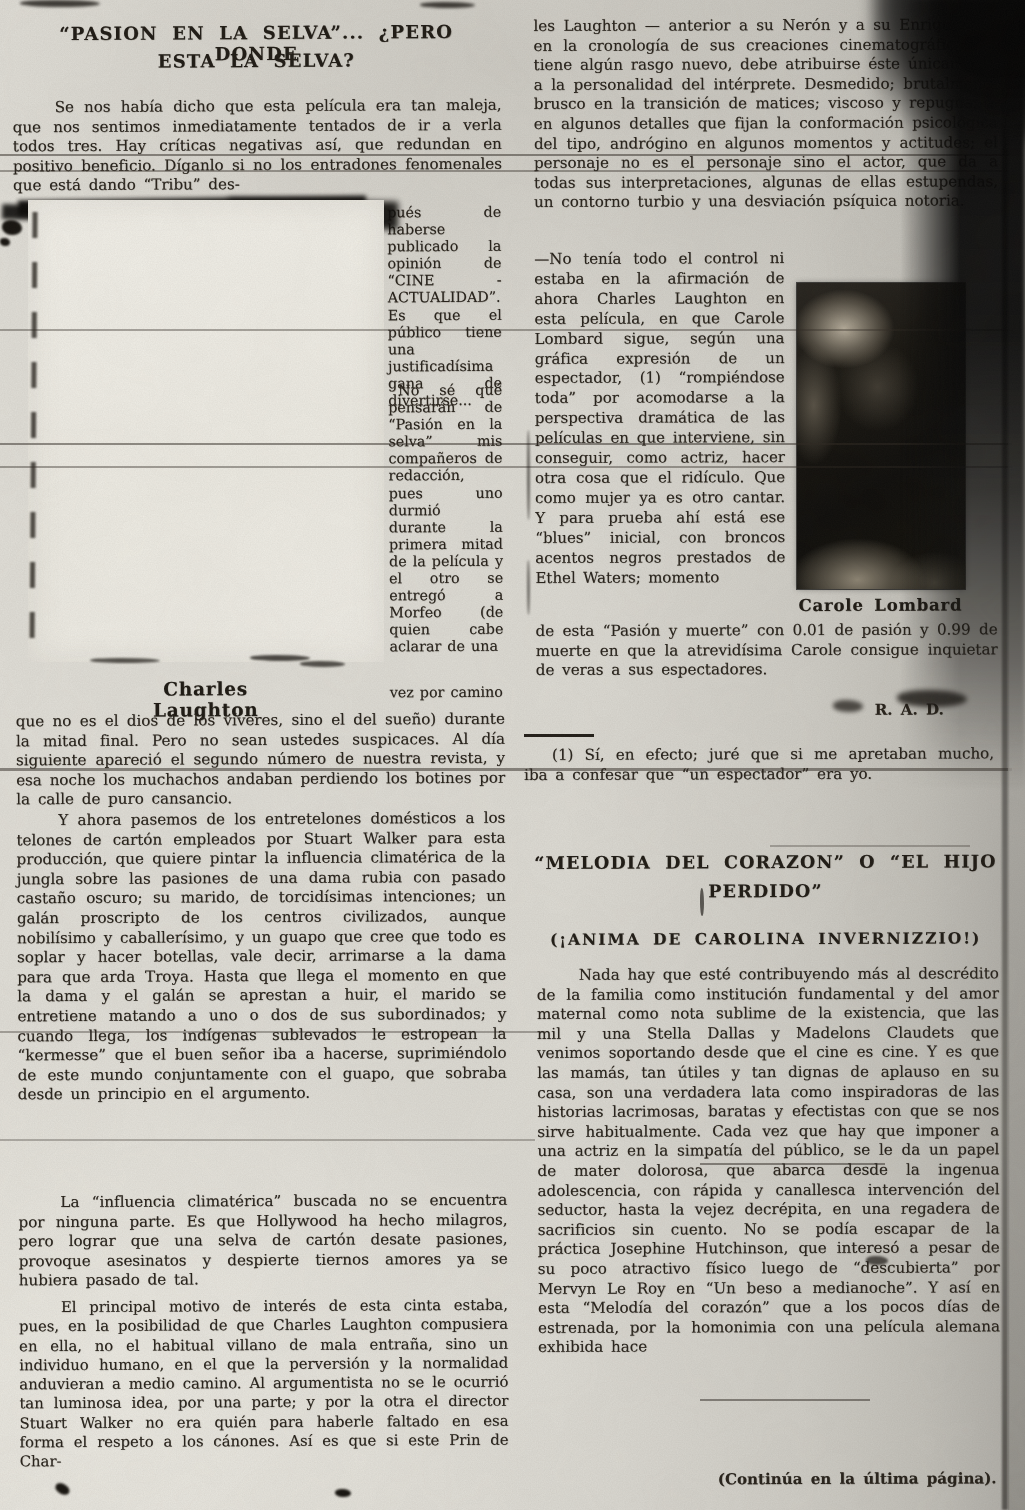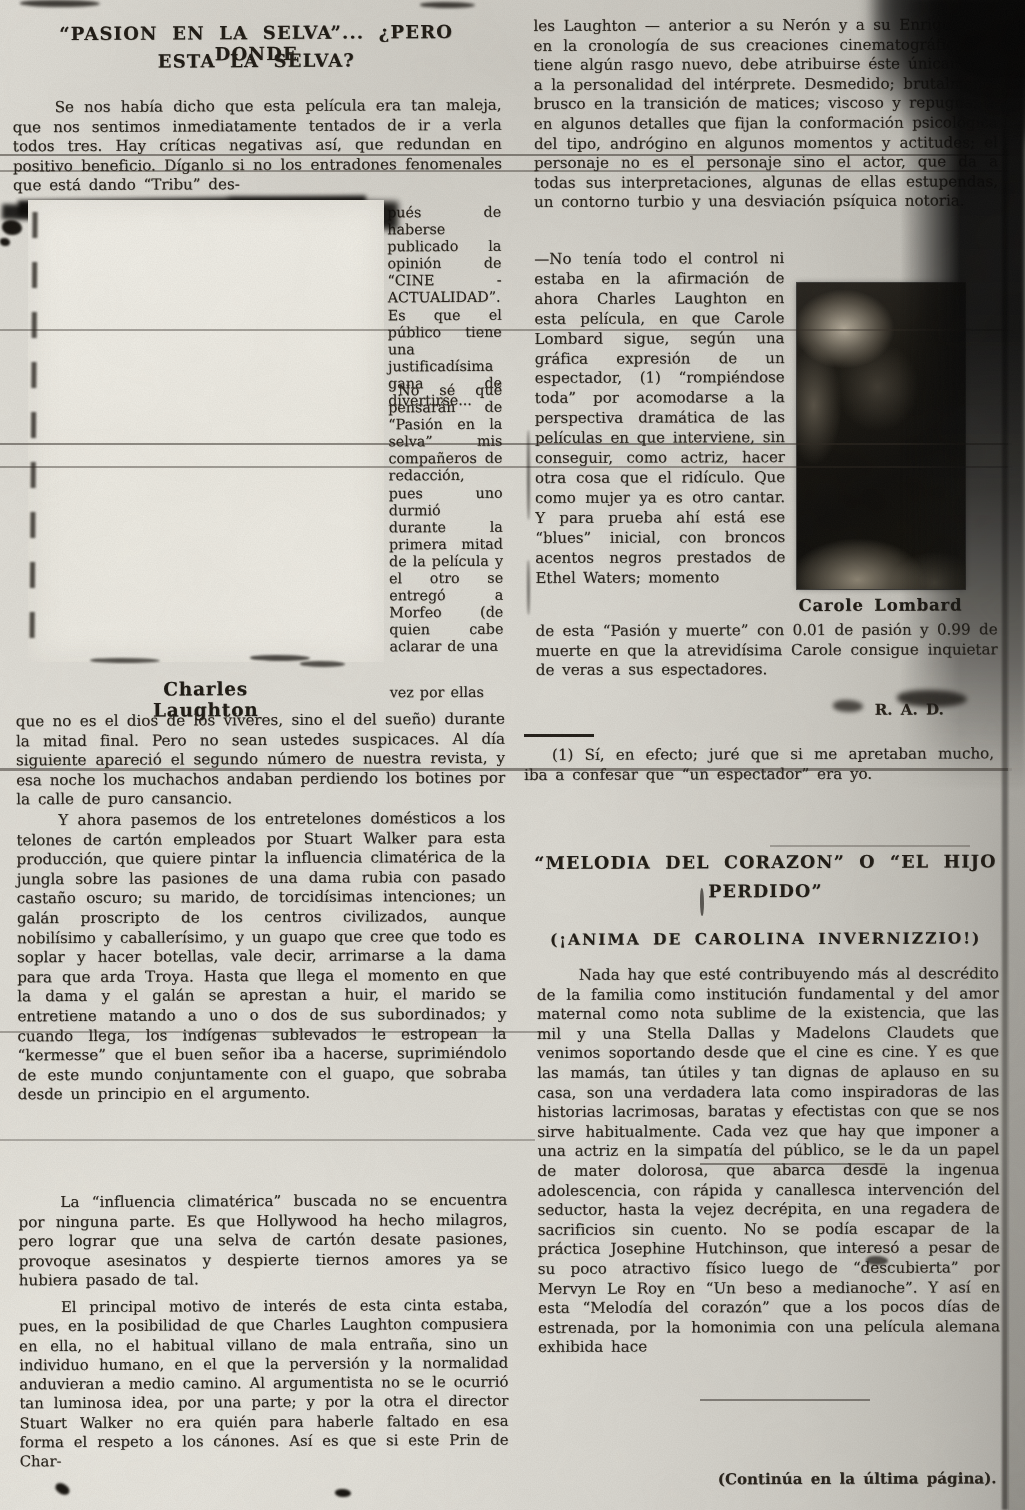--- a/index.html
+++ b/index.html
@@ -78,21 +78,21 @@
   <div class="tilt" style="position:absolute;left:0;top:0;width:525px;height:1510px;">
     <div class="txt headline c" style="left:16px;top:22px;width:488px;">“PASION EN LA SELVA”... ¿PERO DONDE</div>
     <div class="txt headline c" style="left:16px;top:50px;width:488px;">ESTA LA SELVA?</div>
 
     <div class="txt body15 ind" style="left:16px;top:97px;width:489px;">Se nos había dicho que esta película era tan maleja, que nos sentimos inmediatamente tentados de ir a verla todos tres. Hay críticas negativas así, que redundan en positivo beneficio. Díganlo si no los entradones fenomenales que está dando “Tribu” des-</div>
 
     <div class="txt narrowL" style="left:390px;top:205px;width:114px;">pués de haberse publicado la opinión de “CINE - ACTUALIDAD”. Es que el público tiene una justificadísima gana de divertirse...</div>
     <div class="txt narrowL" style="left:390px;top:383px;width:114px;text-indent:10px;">No sé qué pensarán de “Pasión en la selva” mis compañeros de redacción, pues uno durmió durante la primera mitad de la película y el otro se entregó a Morfeo (de quien cabe aclarar de una</div>
 
     <div class="txt caption c" style="left:106px;top:678px;width:200px;font-size:18.5px;">Charles Laughton</div>
-    <div class="txt narrowL" style="left:390px;top:685px;width:114px;">vez por ellas</div>
+    <div class="txt narrowL" style="left:390px;top:685px;width:114px;">vez por camino</div>
 
     <div class="txt body15" style="left:16px;top:711px;width:489px;">que no es el dios de los víveres, sino el del sueño) durante la mitad final. Pero no sean ustedes suspicaces. Al día siguiente apareció el segundo número de nuestra revista, y esa noche los muchachos andaban perdiendo los botines por la calle de puro cansancio.</div>
 
     <div class="txt body15 ind" style="left:16px;top:810px;width:489px;">Y ahora pasemos de los entretelones domésticos a los telones de cartón empleados por Stuart Walker para esta producción, que quiere pintar la influencia climatérica de la jungla sobre las pasiones de una dama rubia con pasado castaño oscuro; su marido, de torcidísimas intenciones; un galán proscripto de los centros civilizados, aunque nobilísimo y caballerísimo, y un guapo que cree que todo es soplar y hacer botellas, vale decir, arrimarse a la dama para que arda Troya. Hasta que llega el momento en que la dama y el galán se aprestan a huir, el marido se entretiene matando a uno o dos de sus subordinados; y cuando llega, los indígenas sublevados le estropean la “kermesse” que el buen señor iba a hacerse, suprimiéndolo de este mundo conjuntamente con el guapo, que sobraba desde un principio en el argumento.</div>
 
     <div class="txt body15 ind" style="left:16px;top:1192px;width:489px;">La “influencia climatérica” buscada no se encuentra por ninguna parte. Es que Hollywood ha hecho milagros, pero lograr que una selva de cartón desate pasiones, provoque asesinatos y despierte tiernos amores ya se hubiera pasado de tal.</div>
 
     <div class="txt body15 ind" style="left:16px;top:1296px;width:489px;font-size:14.8px;line-height:19.3px;">El principal motivo de interés de esta cinta estaba, pues, en la posibilidad de que Charles Laughton compusiera en ella, no el habitual villano de mala entraña, sino un individuo humano, en el que la perversión y la normalidad anduvieran a medio camino. Al argumentista no se le ocurrió tan luminosa idea, por una parte; y por la otra el director Stuart Walker no era quién para haberle faltado en esa forma el respeto a los cánones. Así es que si este Prin de Char-</div>
   </div>
 

